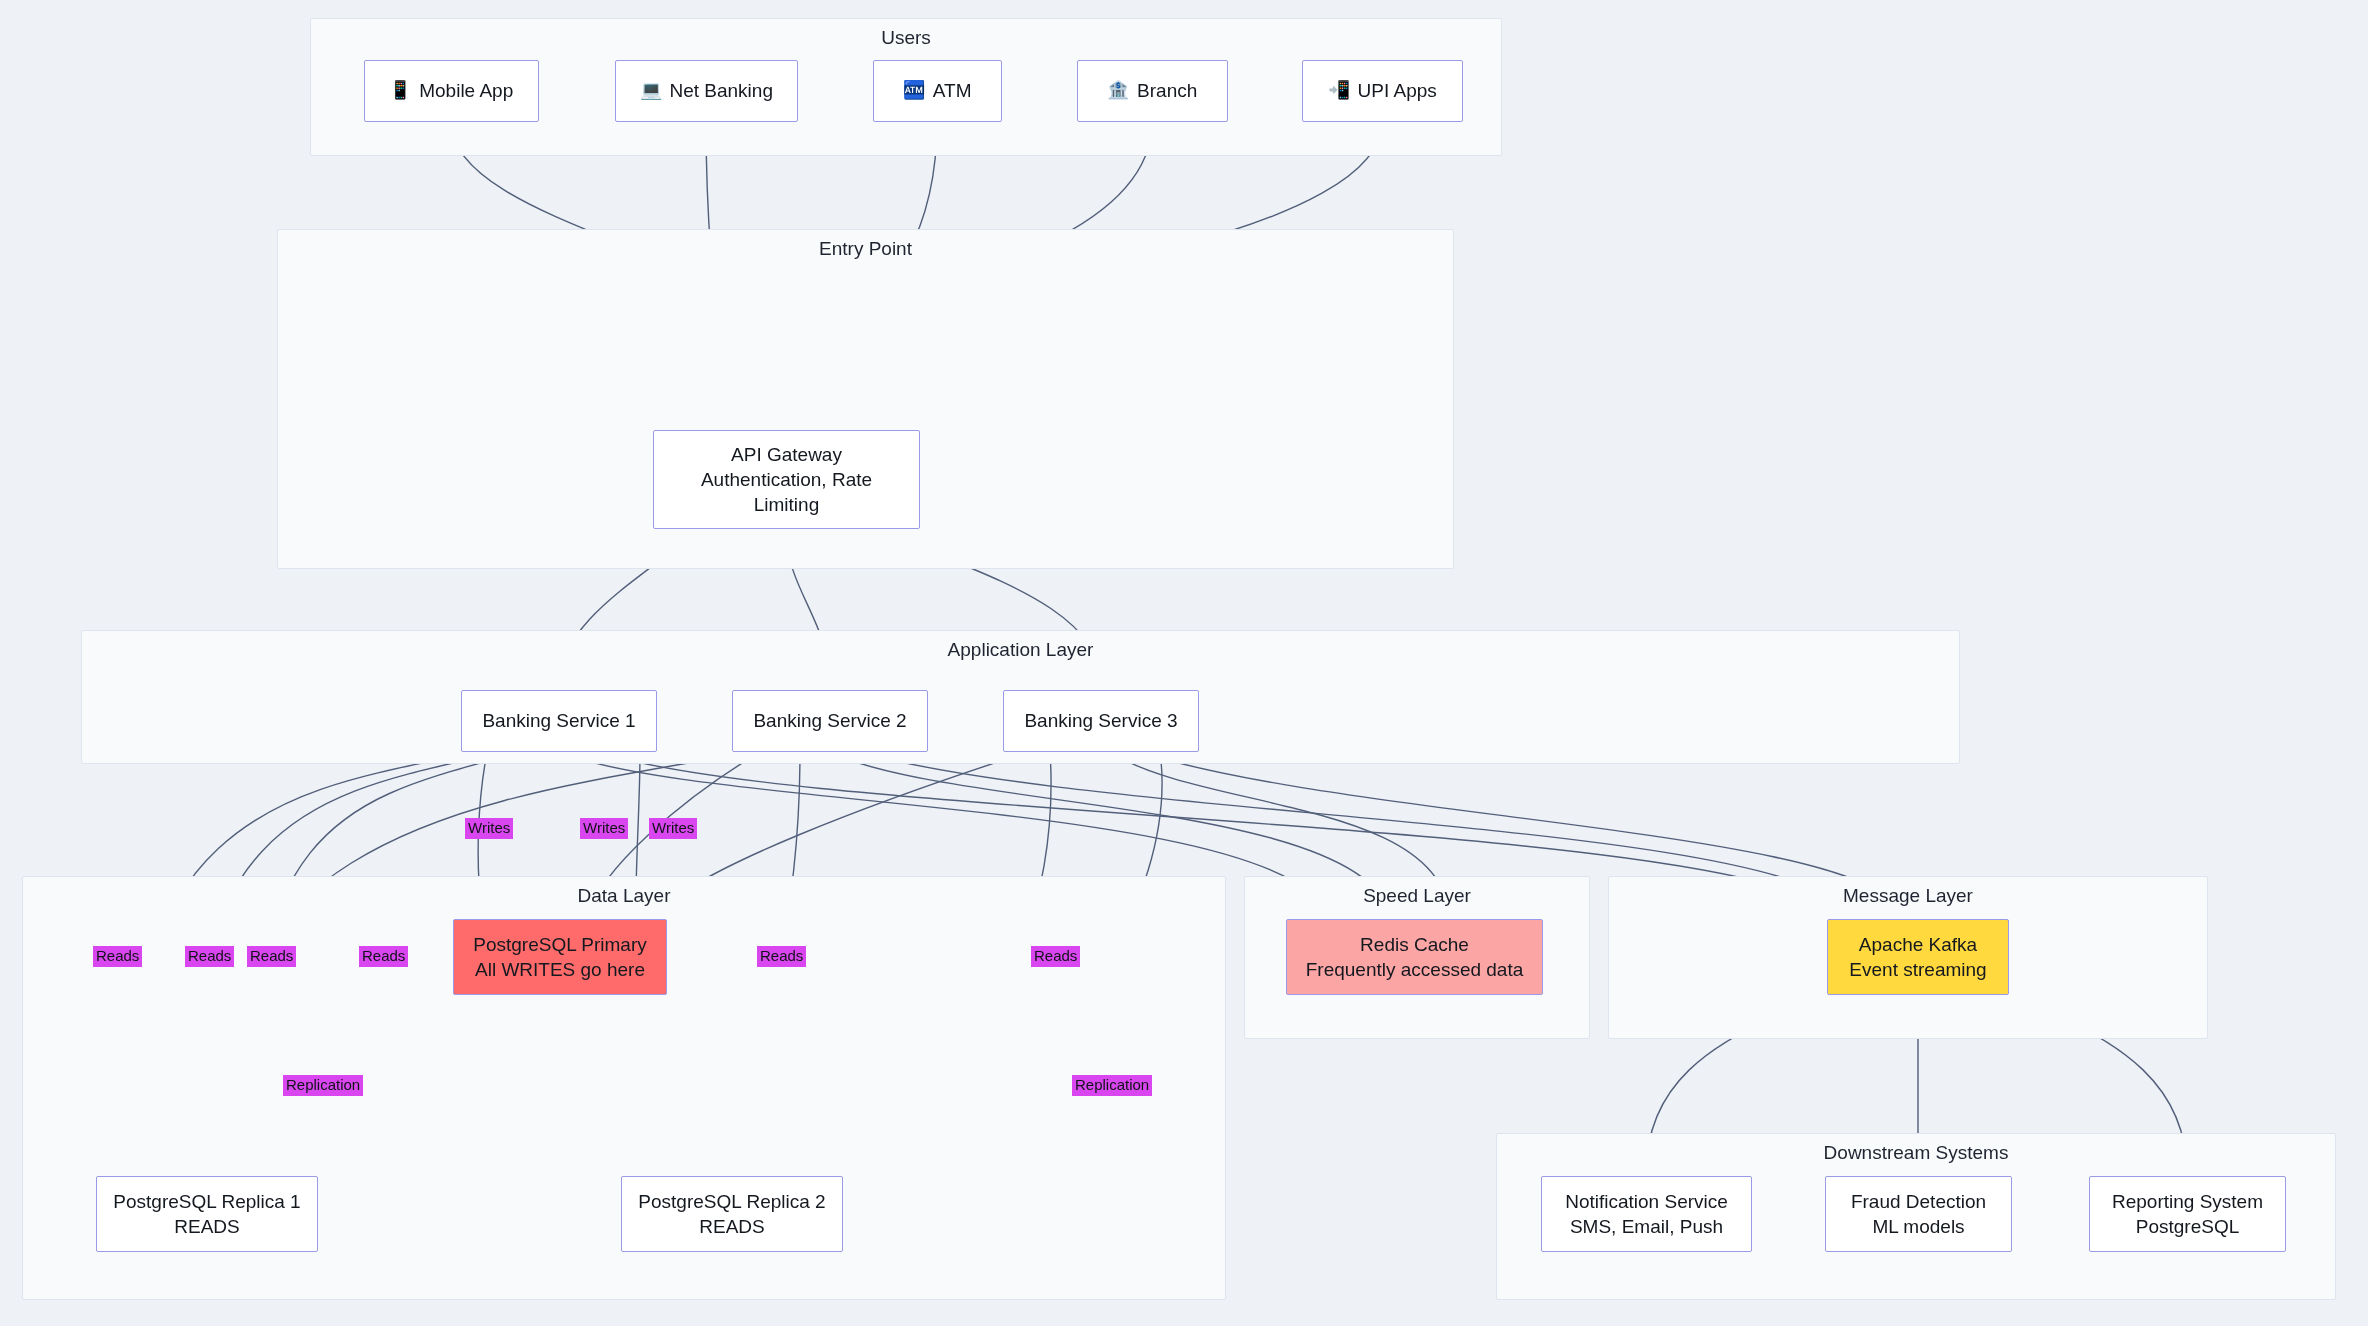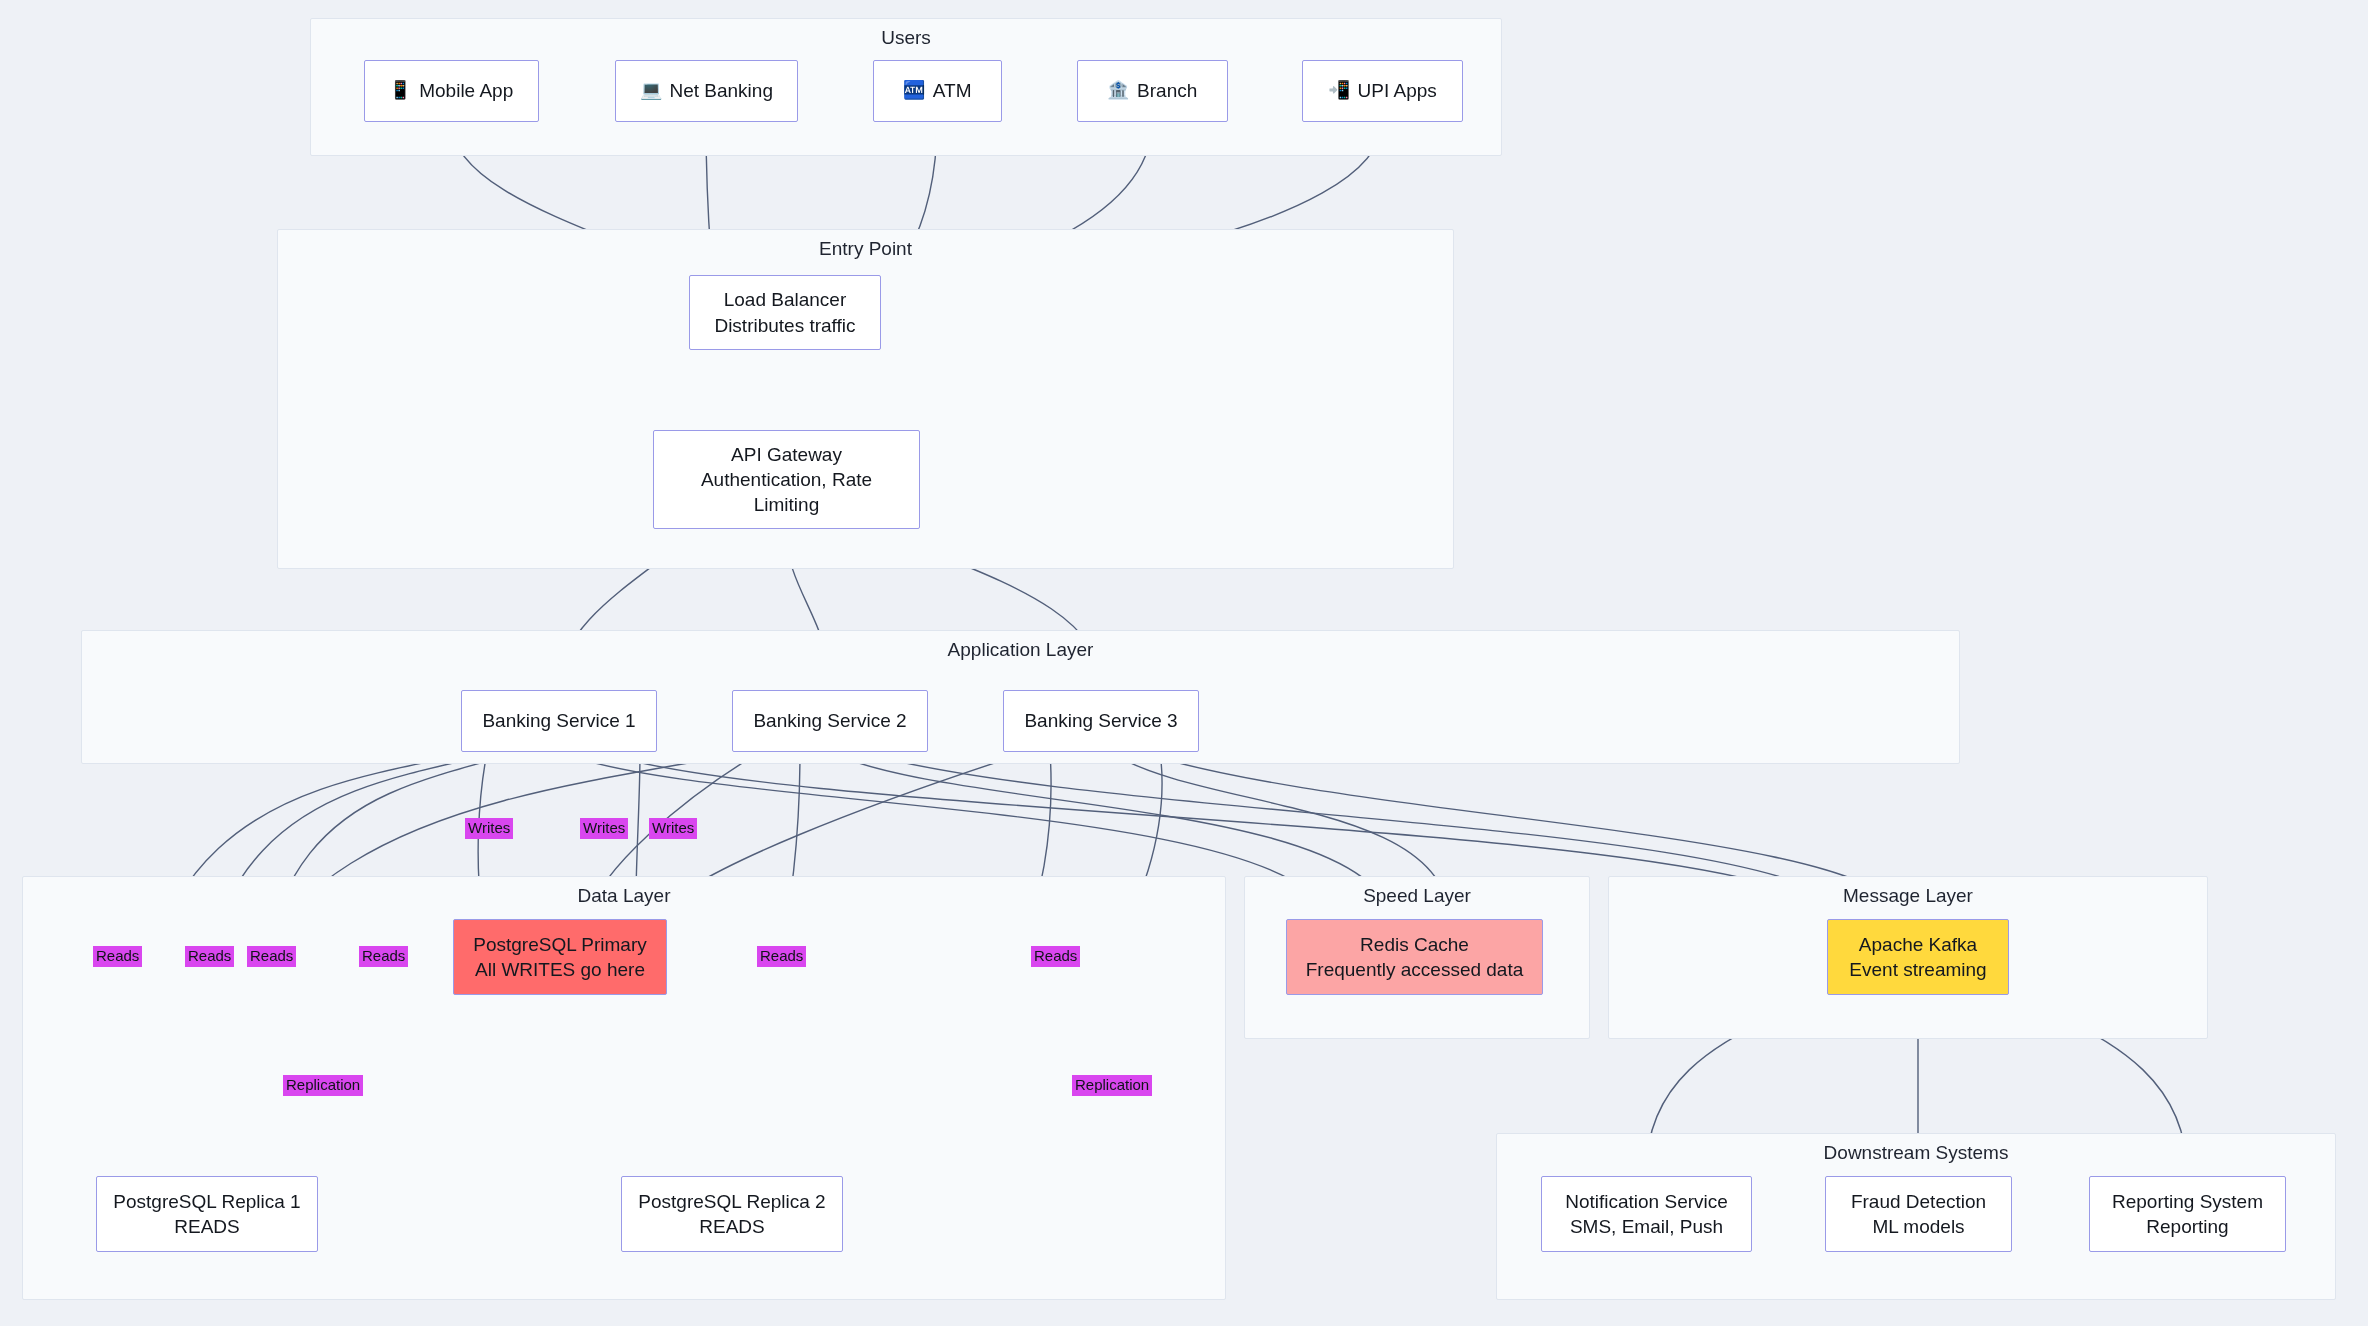--- a/index.html
+++ b/index.html
@@ -155,24 +155,20 @@
   </div>
   <div class="node with-icon" style="left:1077px; top:60px; width:151px; height:62px;">
     <span class="ico">🏦</span>
     <span class="line">Branch</span>
   </div>
   <div class="node with-icon" style="left:1302px; top:60px; width:161px; height:62px;">
     <span class="ico">📲</span>
     <span class="line">UPI Apps</span>
   </div>
 
-  <div class="node" style="left:689px; top:275px; width:192px; height:75px;">
-    <span class="line">Load Balancer</span>
-    <span class="line">Distributes traffic</span>
-  </div>
   <div class="node" style="left:653px; top:430px; width:267px; height:99px;">
     <span class="line">API Gateway</span>
     <span class="line">Authentication, Rate</span>
     <span class="line">Limiting</span>
   </div>
 
   <div class="node" style="left:461px; top:690px; width:196px; height:62px;">
     <span class="line">Banking Service 1</span>
   </div>
   <div class="node" style="left:732px; top:690px; width:196px; height:62px;">
@@ -207,21 +203,21 @@
   <div class="node" style="left:1541px; top:1176px; width:211px; height:76px;">
     <span class="line">Notification Service</span>
     <span class="line">SMS, Email, Push</span>
   </div>
   <div class="node" style="left:1825px; top:1176px; width:187px; height:76px;">
     <span class="line">Fraud Detection</span>
     <span class="line">ML models</span>
   </div>
   <div class="node" style="left:2089px; top:1176px; width:197px; height:76px;">
     <span class="line">Reporting System</span>
-    <span class="line">Reporting</span>
+    <span class="line">PostgreSQL</span>
   </div>
 
   <div class="edge-label" style="left:465px; top:818px;">Writes</div>
   <div class="edge-label" style="left:580px; top:818px;">Writes</div>
   <div class="edge-label" style="left:649px; top:818px;">Writes</div>
   <div class="edge-label" style="left:93px; top:946px;">Reads</div>
   <div class="edge-label" style="left:185px; top:946px;">Reads</div>
   <div class="edge-label" style="left:247px; top:946px;">Reads</div>
   <div class="edge-label" style="left:359px; top:946px;">Reads</div>
   <div class="edge-label" style="left:757px; top:946px;">Reads</div>

